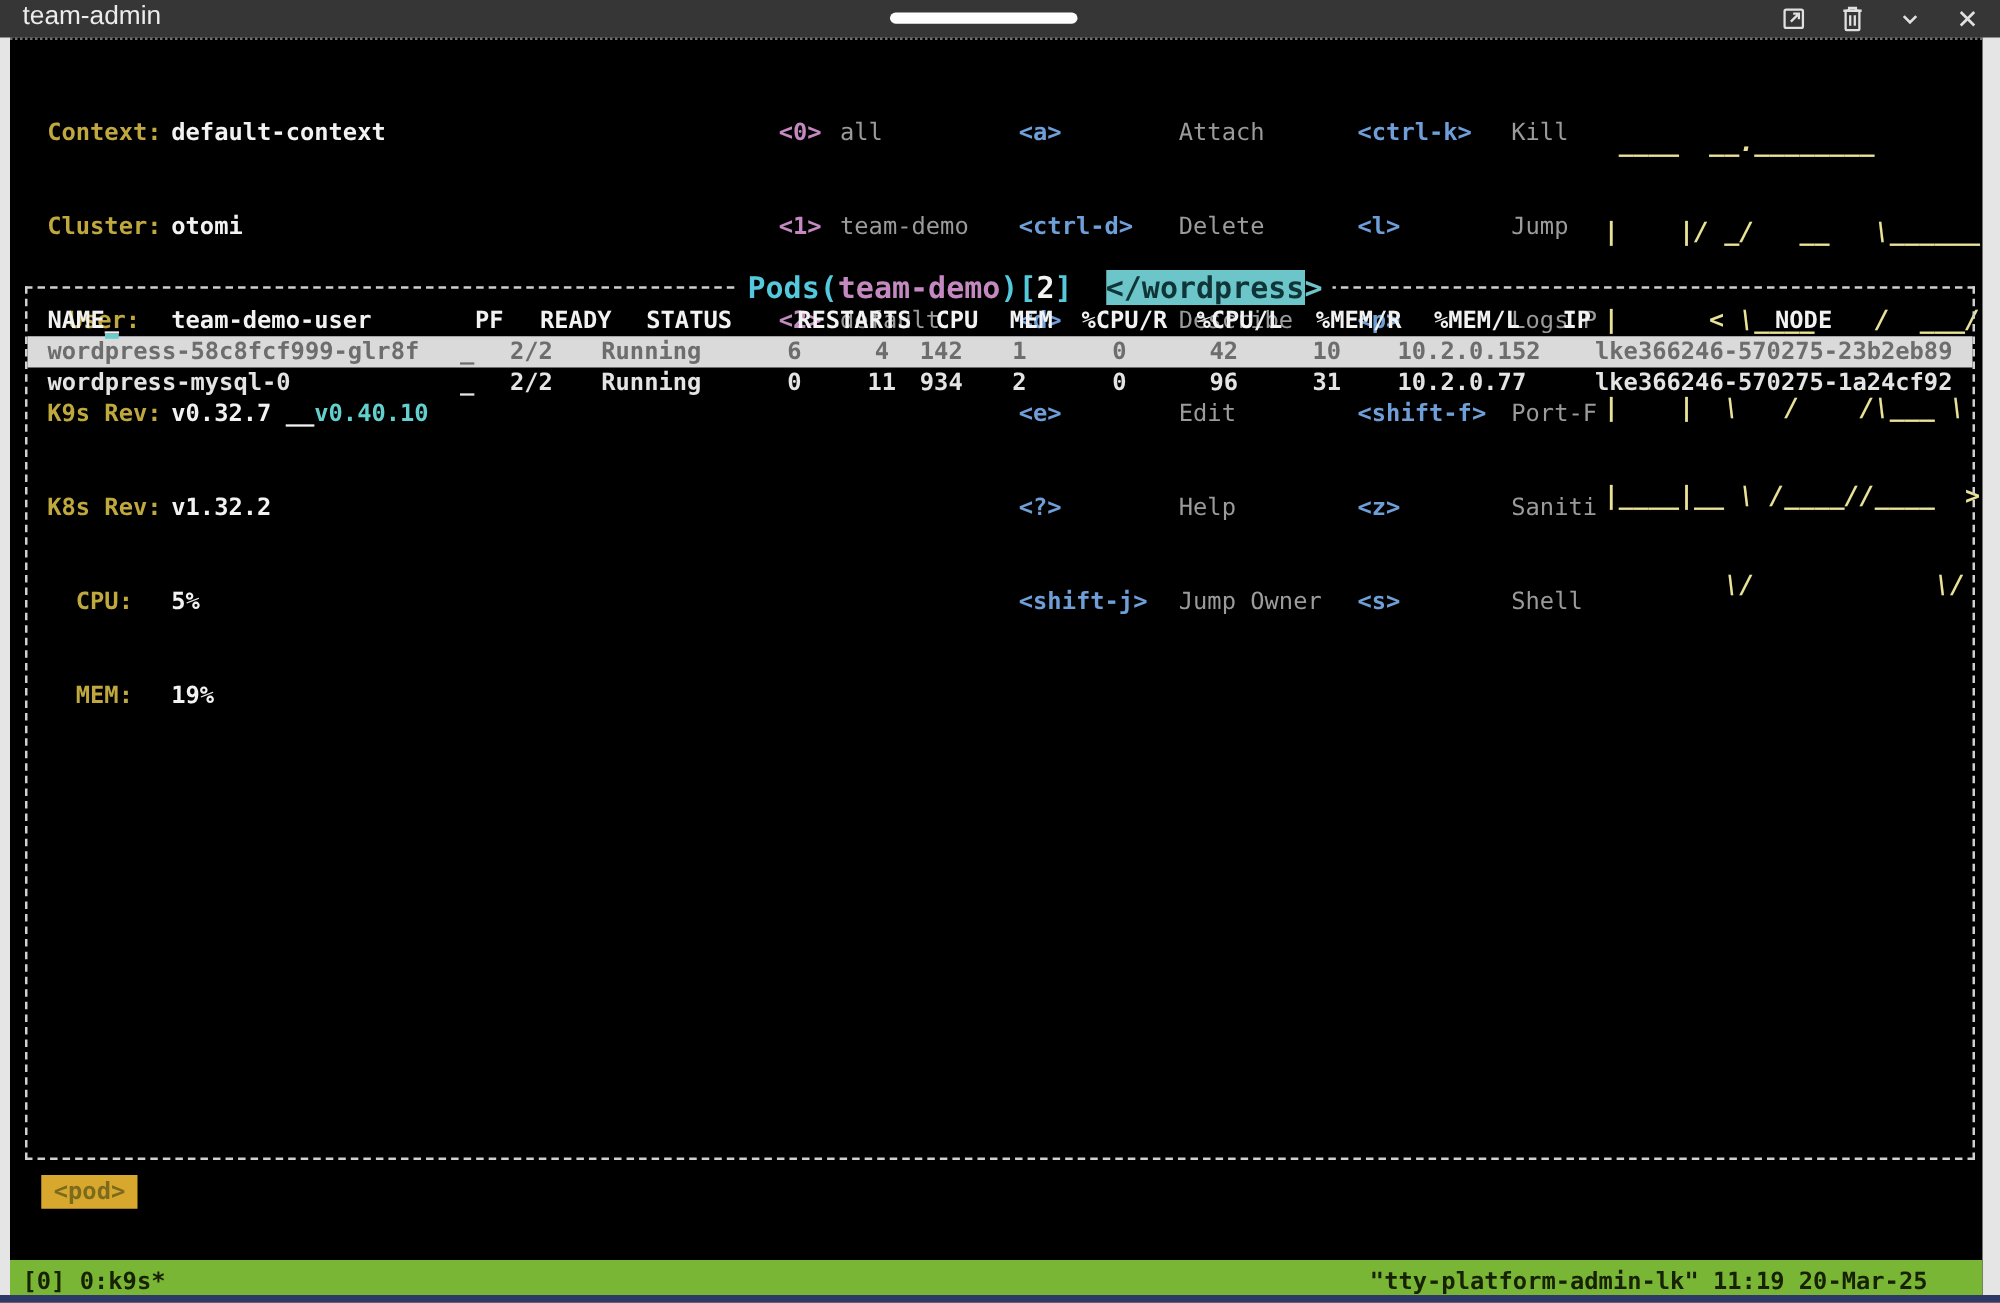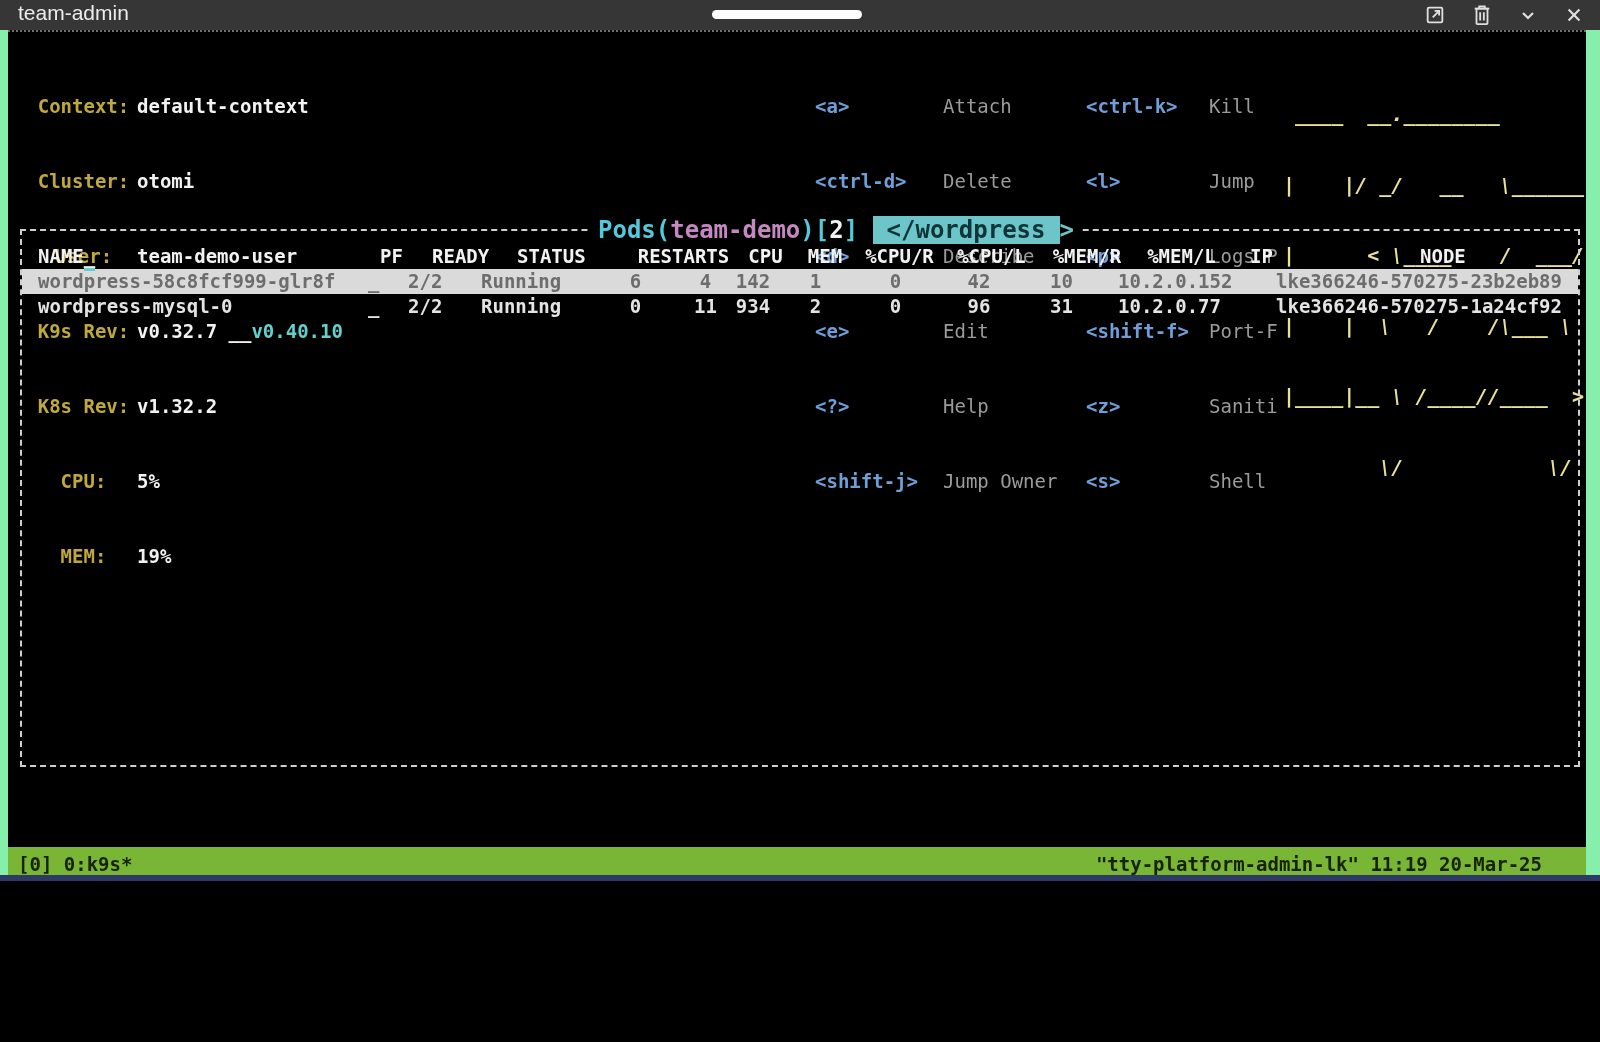--- a/index.html
+++ b/index.html
@@ -1,17 +1,17 @@
 <!DOCTYPE html>
 <html style="--label_yellow: #bfa83e; --value_white: #f2f2f2; --accent_cyan: #63d0cd; --key_purple: #c489c0; --key_blue: #6f9fd8; --menu_gray: #9b9b9b; --logo_yellow: #e9e298; --title_cyan: #54c8dc; --filter_teal: #6cc5c8; --selected_bg: #dadada; --selected_fg: #6d6d6d; --row_fg: #e4e4e4; --border: #cfcfcf; --crumb_bg: #d8a72e; --status_green: #79b636; --navy: #2d3a66;"><head>
 <meta charset="utf-8">
 <style>
   html,body{margin:0;padding:0;background:#000;}
   body{width:1600px;height:1042px;overflow:hidden;font-family:"DejaVu Sans Mono",monospace;}
-  .window{position:relative;width:1600px;height:881px;background:#86efac;overflow:hidden;}
+  .window{position:relative;width:1600px;height:1042px;background:#e5e5e5;overflow:hidden;}
 
   
   .titlebar{position:absolute;top:0;left:0;right:0;height:30px;background:#363636;}
   .win-title{position:absolute;left:18px;top:1px;color:#ececec;font-family:"Liberation Sans",sans-serif;font-size:21px;}
   .drag-pill{position:absolute;left:712px;top:10px;width:150px;height:9px;background:#fdfdfd;border-radius:5px;}
   .tb-icons{position:absolute;right:16px;top:0;height:30px;display:flex;align-items:center;gap:26px;}
   .tb-icons svg{display:block;}
 
   
   .term{position:absolute;left:8px;right:14px;top:30px;bottom:6px;background:#000;border-top:2px dotted #6f6f6f;overflow:hidden;font-size:19px;font-weight:bold;}
@@ -32,21 +32,21 @@
   
   .logo{position:absolute;left:1275px;top:24px;color:var(--logo_yellow);font-size:20px;line-height:23.5px;white-space:pre;font-weight:bold;overflow:hidden;right:0;font-style:italic;}
 
   
   .box{position:absolute;left:12px;right:6px;top:197px;bottom:108px;border:2px dashed var(--border);}
   .box-title{position:absolute;top:-15px;left:568px;background:#000;padding:0 8px;display:flex;white-space:pre;font-size:24px;align-items:center;}
   .t-res{color:var(--title_cyan);}
   .t-ns{color:var(--key_purple);}
   .t-cyan{color:var(--title_cyan);}
   .t-count{color:var(--value_white);}
-  .t-filter{background:var(--filter_teal);color:#103538;padding:0 14px;}
+  .t-filter{background:var(--filter_teal);color:#103538;padding:0 0;margin-left:12px;}
   .t-filter-end{color:var(--filter_teal);}
 
   .thead,.trow{display:grid;grid-template-columns:330px 40px 73px 107px 95px 45px 50px 75px 85px 82px 83px 140px 1fr;
     padding-left:16px;height:25px;line-height:25px;white-space:nowrap;align-items:center;}
   .thead{margin-top:13px;color:var(--value_white);gap:12px;}
   .trow{color:var(--row_fg);}
   .trow.selected{background:var(--selected_bg);color:var(--selected_fg);}
   .num{text-align:center;}
   .c-ip{padding-left:15px;}
   .c-node{padding-left:33px;overflow:hidden;}
@@ -101,20 +101,25 @@
     <div class="info">
       <div><span class="lbl">Context:</span><span class="val">default-context</span></div>
       <div><span class="lbl">Cluster:</span><span class="val">otomi</span></div>
       <div><span class="lbl">User:</span><span class="val">team-demo-user</span></div>
       <div><span class="lbl">K9s Rev:</span><span class="val">v0.32.7 </span><span class="val">__</span><span class="upg">v0.40.10</span></div>
       <div><span class="lbl">K8s Rev:</span><span class="val">v1.32.2</span></div>
       <div><span class="lbl">CPU:</span><span class="val">5%</span></div>
       <div><span class="lbl">MEM:</span><span class="val">19%</span></div>
     </div>
 
+    <div class="menu menu-ns">
+      <div><span class="key">&lt;0&gt;</span><span class="lab">all</span></div>
+      <div><span class="key">&lt;1&gt;</span><span class="lab">team-demo</span></div>
+      <div><span class="key">&lt;2&gt;</span><span class="lab">default</span></div>
+    </div>
 
     <div class="menu menu-a">
       <div><span class="key">&lt;a&gt;</span><span class="lab">Attach</span></div>
       <div><span class="key">&lt;ctrl-d&gt;</span><span class="lab">Delete</span></div>
       <div><span class="key">&lt;d&gt;</span><span class="lab">Describe</span></div>
       <div><span class="key">&lt;e&gt;</span><span class="lab">Edit</span></div>
       <div><span class="key">&lt;?&gt;</span><span class="lab">Help</span></div>
       <div><span class="key">&lt;shift-j&gt;</span><span class="lab">Jump Owner</span></div>
     </div>
 

